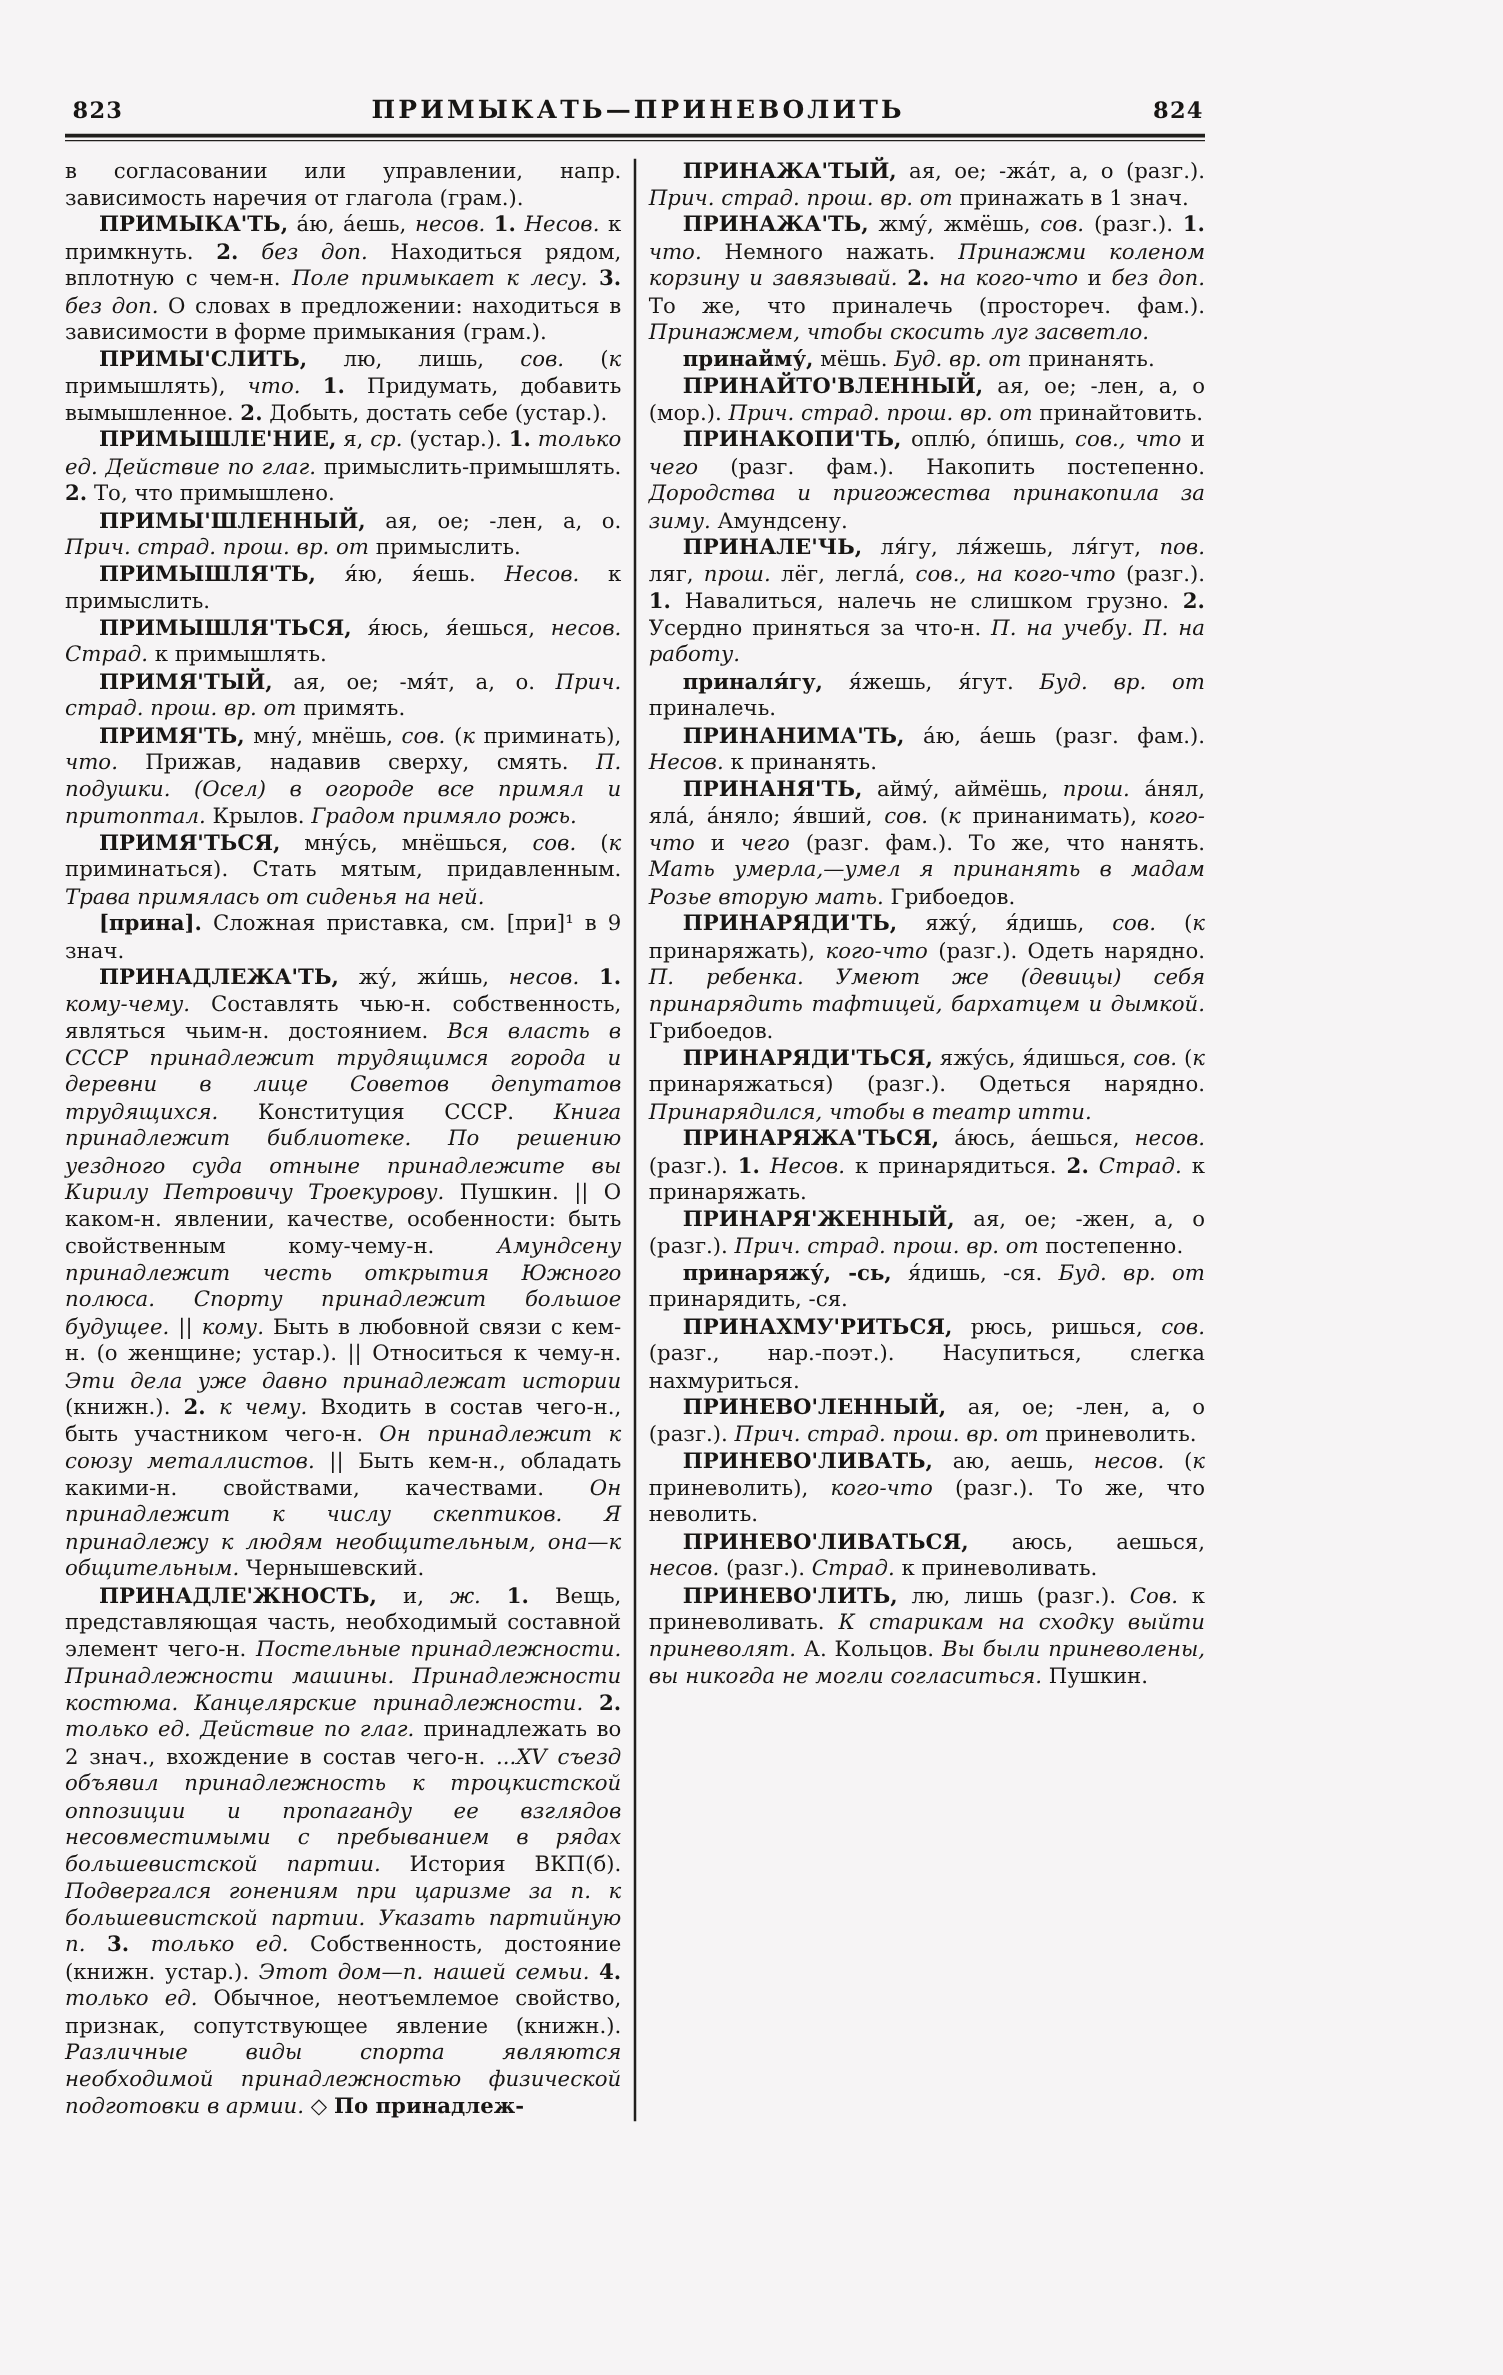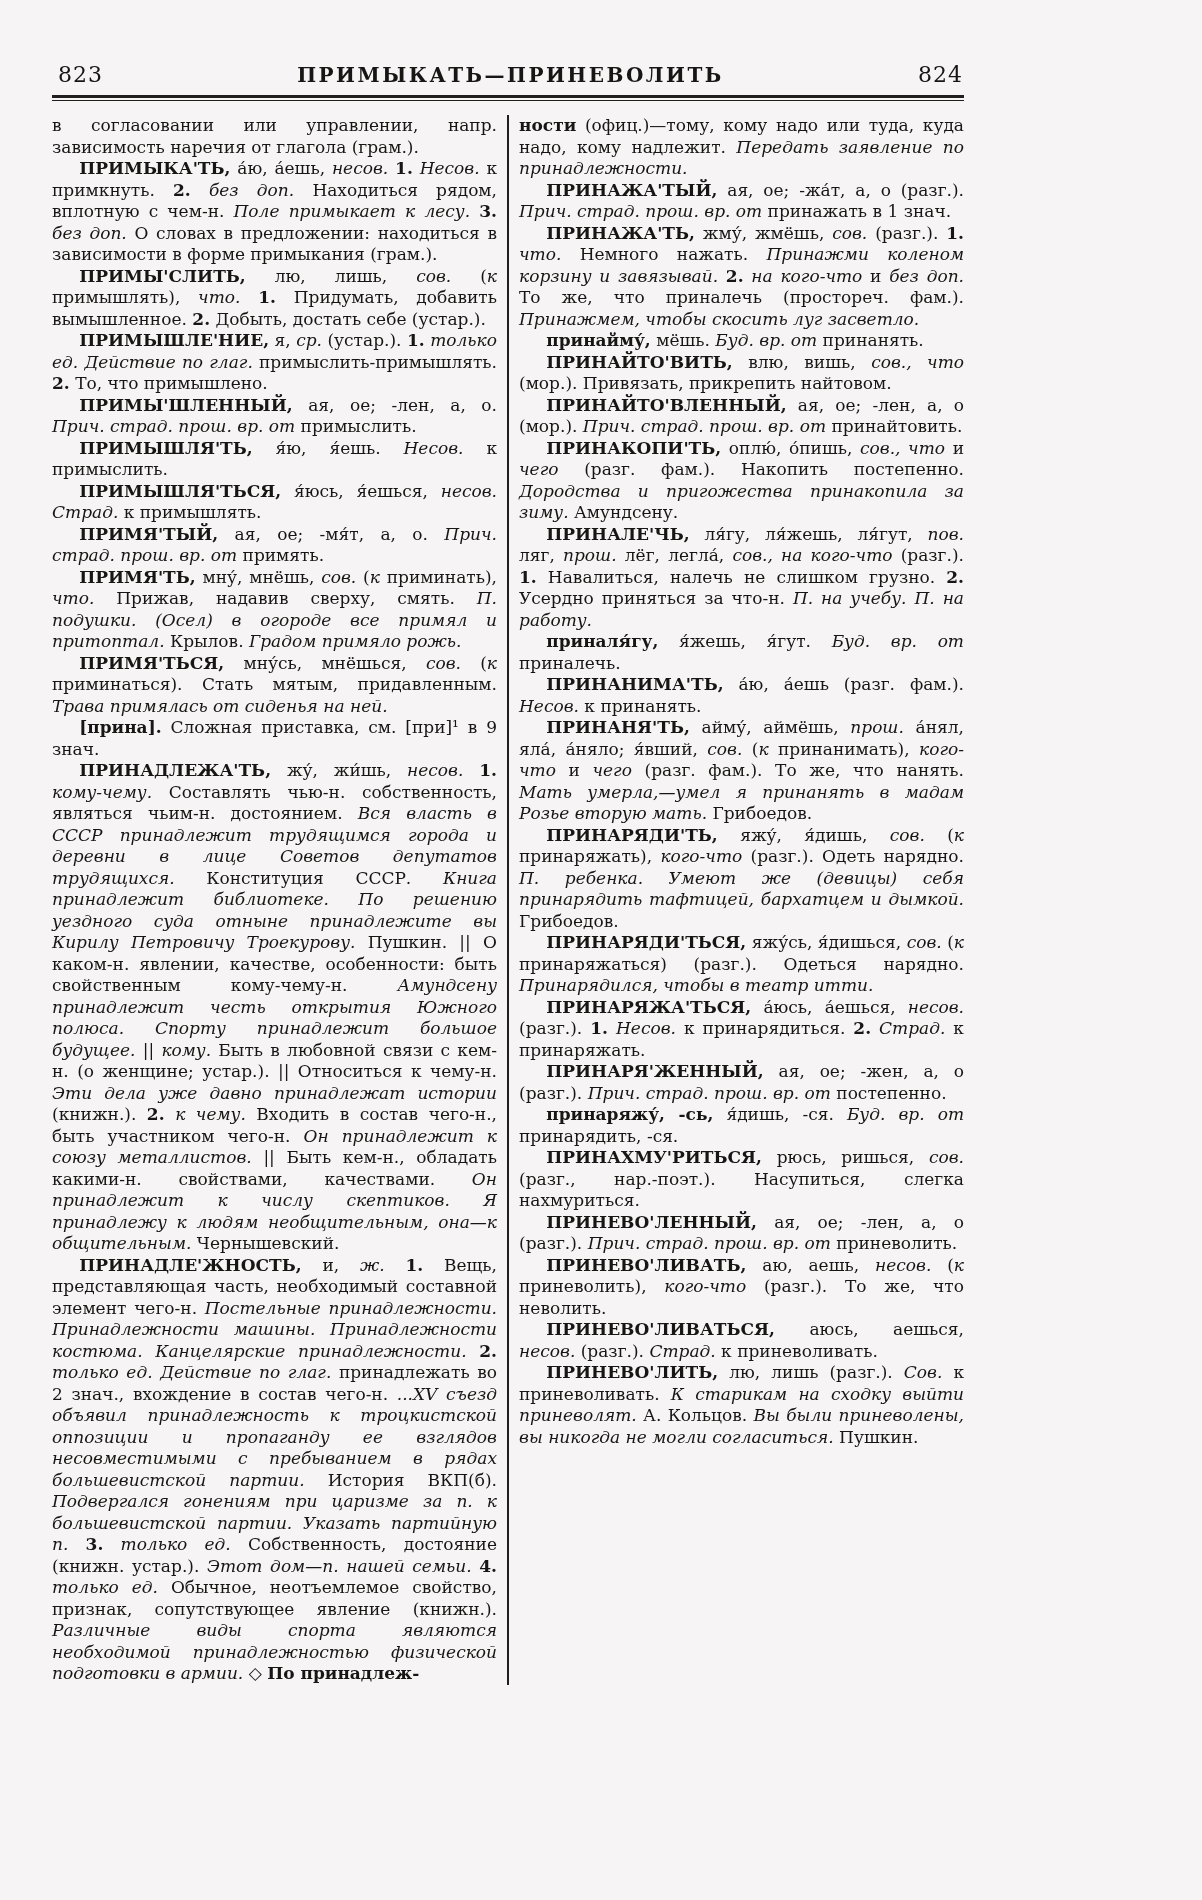--- a/index.html
+++ b/index.html
@@ -18,23 +18,24 @@
     padding:62px 0 0 0;
   }
   .header-row{
     width:905px;
     margin:0 0 0 58px;
     display:flex;
     align-items:baseline;
     justify-content:space-between;
   }
   .pagenum{
-    font-weight:normal;
-    font-size:22px;
+    font-weight:bold;
+    font-size:18px;
     letter-spacing:1px;
+    margin-top:16px;
   }
   .running-title{
     font-weight:bold;
     font-size:20px;
     letter-spacing:2.5px;
     text-align:center;
     flex:1;
   }
   .double-rule{
     width:912px;
@@ -92,25 +93,23 @@
         <p class="entry"><span class="s-b">ПРИМЫШЛЯ'ТЬСЯ,</span><span class="s-n"> я́юсь, я́ешься, </span><span class="s-i">несов. Страд.</span><span class="s-n"> к примышлять.</span></p>
         <p class="entry"><span class="s-b">ПРИМЯ'ТЫЙ,</span><span class="s-n"> ая, ое; -мя́т, а, о. </span><span class="s-i">Прич. страд. прош. вр. от</span><span class="s-n"> примять.</span></p>
         <p class="entry"><span class="s-b">ПРИМЯ'ТЬ,</span><span class="s-n"> мну́, мнёшь, </span><span class="s-i">сов.</span><span class="s-n"> (</span><span class="s-i">к</span><span class="s-n"> приминать), </span><span class="s-i">что.</span><span class="s-n"> Прижав, надавив сверху, смять. </span><span class="s-i">П. подушки. (Осел) в огороде все примял и притоптал.</span><span class="s-n"> Крылов. </span><span class="s-i">Градом примяло рожь.</span></p>
         <p class="entry"><span class="s-b">ПРИМЯ'ТЬСЯ,</span><span class="s-n"> мну́сь, мнёшься, </span><span class="s-i">сов.</span><span class="s-n"> (</span><span class="s-i">к</span><span class="s-n"> приминаться). Стать мятым, придавленным. </span><span class="s-i">Трава примялась от сиденья на ней.</span></p>
         <p class="entry"><span class="s-b">[прина].</span><span class="s-n"> Сложная приставка, см. [при]¹ в 9 знач.</span></p>
         <p class="entry"><span class="s-b">ПРИНАДЛЕЖА'ТЬ,</span><span class="s-n"> жу́, жи́шь, </span><span class="s-i">несов.</span><span class="s-n"> </span><span class="s-b">1.</span><span class="s-n"> </span><span class="s-i">кому-чему.</span><span class="s-n"> Составлять чью-н. собственность, являться чьим-н. достоянием. </span><span class="s-i">Вся власть в СССР принадлежит трудящимся города и деревни в лице Советов депутатов трудящихся.</span><span class="s-n"> Конституция СССР. </span><span class="s-i">Книга принадлежит библиотеке. По решению уездного суда отныне принадлежите вы Кирилу Петровичу Троекурову.</span><span class="s-n"> Пушкин. || О каком-н. явлении, качестве, особенности: быть свойственным кому-чему-н. </span><span class="s-i">Амундсену принадлежит честь открытия Южного полюса. Спорту принадлежит большое будущее.</span><span class="s-n"> || </span><span class="s-i">кому.</span><span class="s-n"> Быть в любовной связи с кем-н. (о женщине; устар.). || Относиться к чему-н. </span><span class="s-i">Эти дела уже давно принадлежат истории</span><span class="s-n"> (книжн.). </span><span class="s-b">2.</span><span class="s-n"> </span><span class="s-i">к чему.</span><span class="s-n"> Входить в состав чего-н., быть участником чего-н. </span><span class="s-i">Он принадлежит к союзу металлистов.</span><span class="s-n"> || Быть кем-н., обладать какими-н. свойствами, качествами. </span><span class="s-i">Он принадлежит к числу скептиков. Я принадлежу к людям необщительным, она—к общительным.</span><span class="s-n"> Чернышевский.</span></p>
         <p class="entry"><span class="s-b">ПРИНАДЛЕ'ЖНОСТЬ,</span><span class="s-n"> и, </span><span class="s-i">ж.</span><span class="s-n"> </span><span class="s-b">1.</span><span class="s-n"> Вещь, представляющая часть, необходимый составной элемент чего-н. </span><span class="s-i">Постельные принадлежности. Принадлежности машины. Принадлежности костюма. Канцелярские принадлежности.</span><span class="s-n"> </span><span class="s-b">2.</span><span class="s-n"> </span><span class="s-i">только ед. Действие по глаг.</span><span class="s-n"> принадлежать во 2 знач., вхождение в состав чего-н. </span><span class="s-i">...XV съезд объявил принадлежность к троцкистской оппозиции и пропаганду ее взглядов несовместимыми с пребыванием в рядах большевистской партии.</span><span class="s-n"> История ВКП(б). </span><span class="s-i">Подвергался гонениям при царизме за п. к большевистской партии. Указать партийную п.</span><span class="s-n"> </span><span class="s-b">3.</span><span class="s-n"> </span><span class="s-i">только ед.</span><span class="s-n"> Собственность, достояние (книжн. устар.). </span><span class="s-i">Этот дом—п. нашей семьи.</span><span class="s-n"> </span><span class="s-b">4.</span><span class="s-n"> </span><span class="s-i">только ед.</span><span class="s-n"> Обычное, неотъемлемое свойство, признак, сопутствующее явление (книжн.). </span><span class="s-i">Различные виды спорта являются необходимой принадлежностью физической подготовки в армии.</span><span class="s-n"> ◇ </span><span class="s-b">По принадлеж-</span></p>
       </div>
     <div class="col-rule"></div>
     <div class="col col-right">
-        <p class="entry noindent"><span class="s-b">ности</span><span class="s-n"> (офиц.)—тому, кому надо или туда, куда надо, кому надлежит. </span><span class="s-i">Передать заявление по принадлежности.</span></p>
         <p class="entry"><span class="s-b">ПРИНАЖА'ТЫЙ,</span><span class="s-n"> ая, ое; -жа́т, а, о (разг.). </span><span class="s-i">Прич. страд. прош. вр. от</span><span class="s-n"> принажать в 1 знач.</span></p>
         <p class="entry"><span class="s-b">ПРИНАЖА'ТЬ,</span><span class="s-n"> жму́, жмёшь, </span><span class="s-i">сов.</span><span class="s-n"> (разг.). </span><span class="s-b">1.</span><span class="s-n"> </span><span class="s-i">что.</span><span class="s-n"> Немного нажать. </span><span class="s-i">Принажми коленом корзину и завязывай.</span><span class="s-n"> </span><span class="s-b">2.</span><span class="s-n"> </span><span class="s-i">на кого-что</span><span class="s-n"> и </span><span class="s-i">без доп.</span><span class="s-n"> То же, что приналечь (простореч. фам.). </span><span class="s-i">Принажмем, чтобы скосить луг засветло.</span></p>
         <p class="entry"><span class="s-b">принайму́,</span><span class="s-n"> мёшь. </span><span class="s-i">Буд. вр. от</span><span class="s-n"> принанять.</span></p>
-        <p class="entry"><span class="s-b">ПРИНАЙТО'ВИТЬ,</span><span class="s-n"> влю, вишь, </span><span class="s-i">сов., что</span><span class="s-n"> (мор.). Привязать, прикрепить найтовом.</span></p>
         <p class="entry"><span class="s-b">ПРИНАЙТО'ВЛЕННЫЙ,</span><span class="s-n"> ая, ое; -лен, а, о (мор.). </span><span class="s-i">Прич. страд. прош. вр. от</span><span class="s-n"> принайтовить.</span></p>
         <p class="entry"><span class="s-b">ПРИНАКОПИ'ТЬ,</span><span class="s-n"> оплю́, о́пишь, </span><span class="s-i">сов., что</span><span class="s-n"> и </span><span class="s-i">чего</span><span class="s-n"> (разг. фам.). Накопить постепенно. </span><span class="s-i">Дородства и пригожества принакопила за зиму.</span><span class="s-n"> Амундсену.</span></p>
         <p class="entry"><span class="s-b">ПРИНАЛЕ'ЧЬ,</span><span class="s-n"> ля́гу, ля́жешь, ля́гут, </span><span class="s-i">пов.</span><span class="s-n"> ляг, </span><span class="s-i">прош.</span><span class="s-n"> лёг, легла́, </span><span class="s-i">сов., на кого-что</span><span class="s-n"> (разг.). </span><span class="s-b">1.</span><span class="s-n"> Навалиться, налечь не слишком грузно. </span><span class="s-b">2.</span><span class="s-n"> Усердно приняться за что-н. </span><span class="s-i">П. на учебу. П. на работу.</span></p>
         <p class="entry"><span class="s-b">приналя́гу,</span><span class="s-n"> я́жешь, я́гут. </span><span class="s-i">Буд. вр. от</span><span class="s-n"> приналечь.</span></p>
         <p class="entry"><span class="s-b">ПРИНАНИМА'ТЬ,</span><span class="s-n"> а́ю, а́ешь (разг. фам.). </span><span class="s-i">Несов.</span><span class="s-n"> к принанять.</span></p>
         <p class="entry"><span class="s-b">ПРИНАНЯ'ТЬ,</span><span class="s-n"> айму́, аймёшь, </span><span class="s-i">прош.</span><span class="s-n"> а́нял, яла́, а́няло; я́вший, </span><span class="s-i">сов.</span><span class="s-n"> (</span><span class="s-i">к</span><span class="s-n"> принанимать), </span><span class="s-i">кого-что</span><span class="s-n"> и </span><span class="s-i">чего</span><span class="s-n"> (разг. фам.). То же, что нанять. </span><span class="s-i">Мать умерла,—умел я принанять в мадам Розье вторую мать.</span><span class="s-n"> Грибоедов.</span></p>
         <p class="entry"><span class="s-b">ПРИНАРЯДИ'ТЬ,</span><span class="s-n"> яжу́, я́дишь, </span><span class="s-i">сов.</span><span class="s-n"> (</span><span class="s-i">к</span><span class="s-n"> принаряжать), </span><span class="s-i">кого-что</span><span class="s-n"> (разг.). Одеть нарядно. </span><span class="s-i">П. ребенка. Умеют же (девицы) себя принарядить тафтицей, бархатцем и дымкой.</span><span class="s-n"> Грибоедов.</span></p>
         <p class="entry"><span class="s-b">ПРИНАРЯДИ'ТЬСЯ,</span><span class="s-n"> яжу́сь, я́дишься, </span><span class="s-i">сов.</span><span class="s-n"> (</span><span class="s-i">к</span><span class="s-n"> принаряжаться) (разг.). Одеться нарядно. </span><span class="s-i">Принарядился, чтобы в театр итти.</span></p>
         <p class="entry"><span class="s-b">ПРИНАРЯЖА'ТЬСЯ,</span><span class="s-n"> а́юсь, а́ешься, </span><span class="s-i">несов.</span><span class="s-n"> (разг.). </span><span class="s-b">1.</span><span class="s-n"> </span><span class="s-i">Несов.</span><span class="s-n"> к принарядиться. </span><span class="s-b">2.</span><span class="s-n"> </span><span class="s-i">Страд.</span><span class="s-n"> к принаряжать.</span></p>
         <p class="entry"><span class="s-b">ПРИНАРЯ'ЖЕННЫЙ,</span><span class="s-n"> ая, ое; -жен, а, о (разг.). </span><span class="s-i">Прич. страд. прош. вр. от</span><span class="s-n"> постепенно.</span></p>

